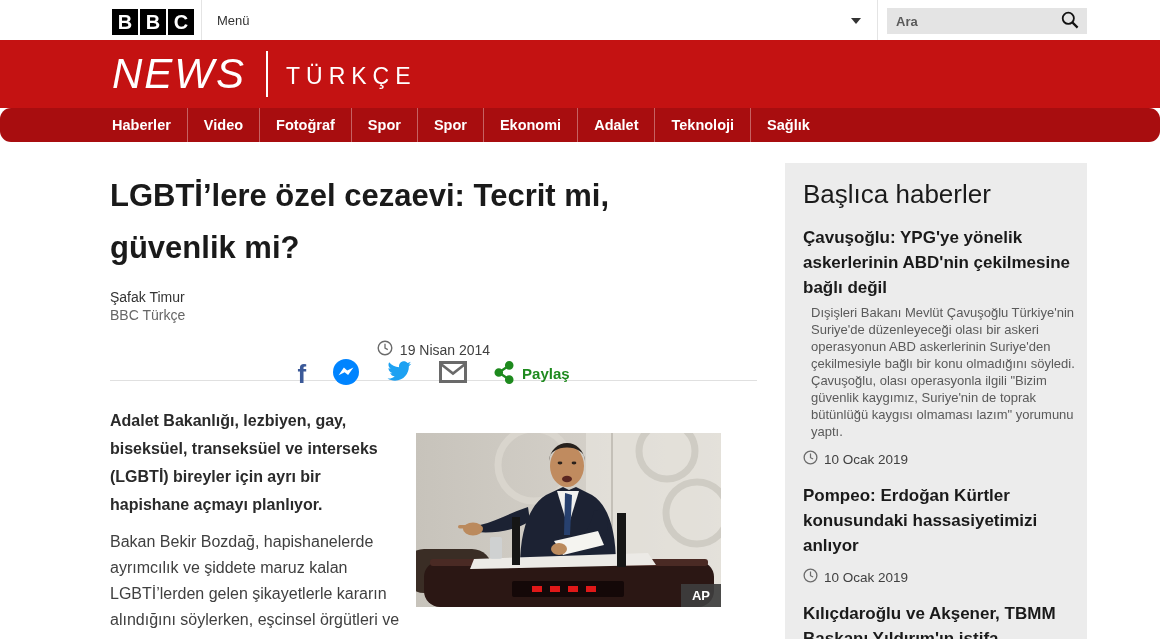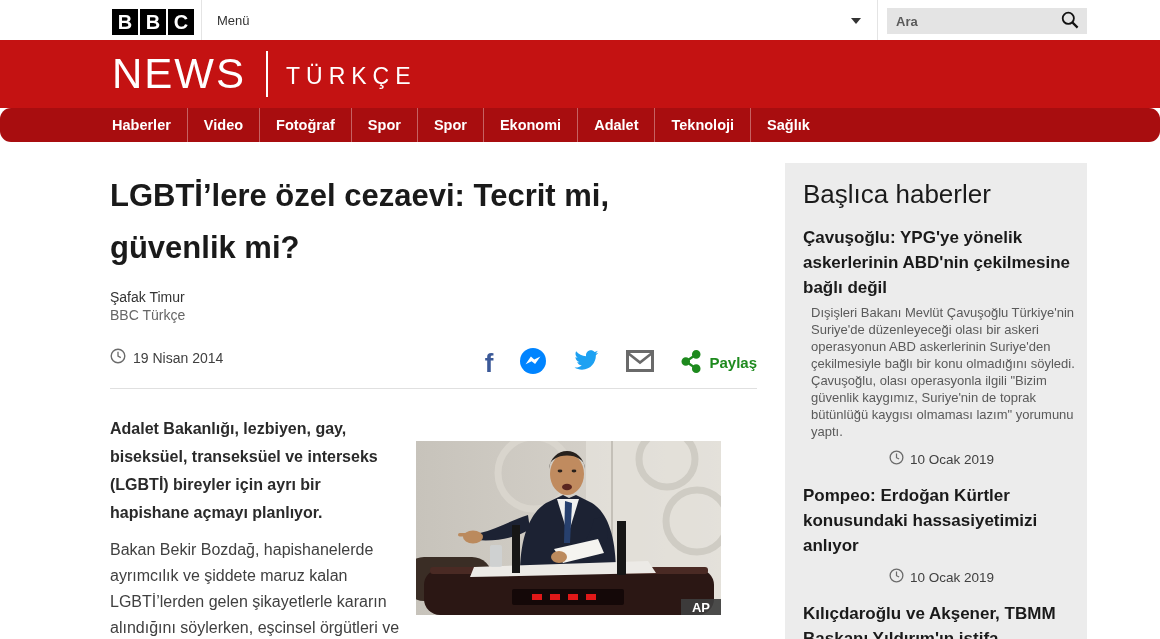--- a/index.html
+++ b/index.html
@@ -32,70 +32,70 @@
     flex:1; min-width:0; border:none; background:transparent; outline:none;
     font-size:13px; color:#333; padding:0 0 0 9px; font-family:"Liberation Sans", sans-serif;font-weight:bold;
   }
   .search-input::placeholder { color:#5a5a5a; opacity:1; }
   .search-btn { border:none; background:transparent; padding:0 7px 0 0; cursor:pointer; display:flex; align-items:center; }
 
   
   .masthead {
     height:68px; background:#c41212; display:flex; align-items:center; padding-left:112px; color:#fff;
   }
-  .brand { font-size:42px; line-height:1; letter-spacing:2px; font-weight:400; }
+  .brand { font-size:42px; line-height:1; letter-spacing:2px; font-weight:400;font-style:italic; }
   .brand-sep { width:2px; height:46px; background:#fff; margin:0 18px 0 20px; }
   .section-name { font-size:23px; letter-spacing:6px; font-weight:400; padding-top:4px; }
 
   
   .nav { height:34px; background:#a80d0f; display:flex; align-items:stretch; padding-left:96px;border-radius:11px; }
   .nav-item {
     display:flex; align-items:center; padding:0 16px; color:#fff;
     font-size:14.5px; font-weight:bold; cursor:pointer; white-space:nowrap;
   }
   .nav-item + .nav-item { border-left:1px solid rgba(255,255,255,0.35); }
 
   
   .main { margin-left:110px; width:647px; }
   .article-title { margin:28px 0 0 0; width:620px; font-size:31px; line-height:52px; font-weight:bold; color:#1a1a1a; }
   .byline { margin-top:14px; font-size:14px; line-height:18px; }
   .byline-name { color:#333; }
   .byline-org { color:#666; }
-  .meta-row { display:flex; justify-content:space-between; align-items:flex-start; margin-top:24px; height:26px; }
+  .meta-row { display:flex; justify-content:space-between; align-items:center; margin-top:16px; height:26px;flex-direction:column; }
   .date-row { display:flex; align-items:center; gap:7px; font-size:14px; color:#404040; }
   .share-row { display:flex; align-items:center; gap:27px; }
   .share-btn { border:none; background:transparent; padding:0; cursor:pointer; display:flex; align-items:center; }
   .fb-glyph { color:#3b5998; font-size:26px; font-weight:bold; line-height:1; }
   .paylas { gap:8px; color:#1e8a1e; font-weight:bold; font-size:15px; }
   .sep-rule { border:none; border-top:1px solid #e0e0e0; margin:14px 0 0 0; }
 
   .article-body { margin:0; }
   .photo-figure {
     float:right; width:305px; height:174px; margin:26px 36px 30px 14px;
     position:relative; background:#d6d2ca;
   }
   .photo-figure svg { display:block; }
   .credit-badge {
-    position:absolute; right:0; bottom:0; width:40px; height:16px;
+    position:absolute; right:0; bottom:0; width:40px; height:23px;
     background:rgba(62,62,62,0.92); color:#fff; font-size:13px; font-weight:bold;
     display:flex; align-items:center; justify-content:center;
   }
   .intro-par { margin:26px 0 0 0; font-size:16px; line-height:28px; font-weight:bold; color:#2a2a2a; }
   .body-par { margin:10px 0 0 0; font-size:16px; line-height:26px; color:#404040; }
 
   
   .sidebar {
     position:absolute; left:785px; top:163px; width:302px; height:500px;
     background:#ececec; padding:16px 7px 20px 18px;
   }
   .sidebar-title { margin:0; font-size:26px; font-weight:400; color:#1a1a1a; }
   .sb-item { margin-top:15px; }
   .sb-item-title { margin:0; font-size:17px; font-weight:bold; line-height:25px; color:#1a1a1a; cursor:pointer; }
   .sb-summary { margin:4px 0 0 8px; font-size:13px; line-height:17px; color:#5a5a5a; }
-  .sb-date { display:flex; align-items:center; gap:6px; margin-top:10px; font-size:13.5px; color:#404040;justify-content:center; }
+  .sb-date { display:flex; align-items:center; gap:6px; margin-top:10px; font-size:13.5px; color:#404040; }
 </style>
 </head>
 <body>
 
 <div class="topbar">
   <div class="bbc-logo">
     <span class="blk">B</span>
     <span class="blk">B</span>
     <span class="blk">C</span>
   </div>

